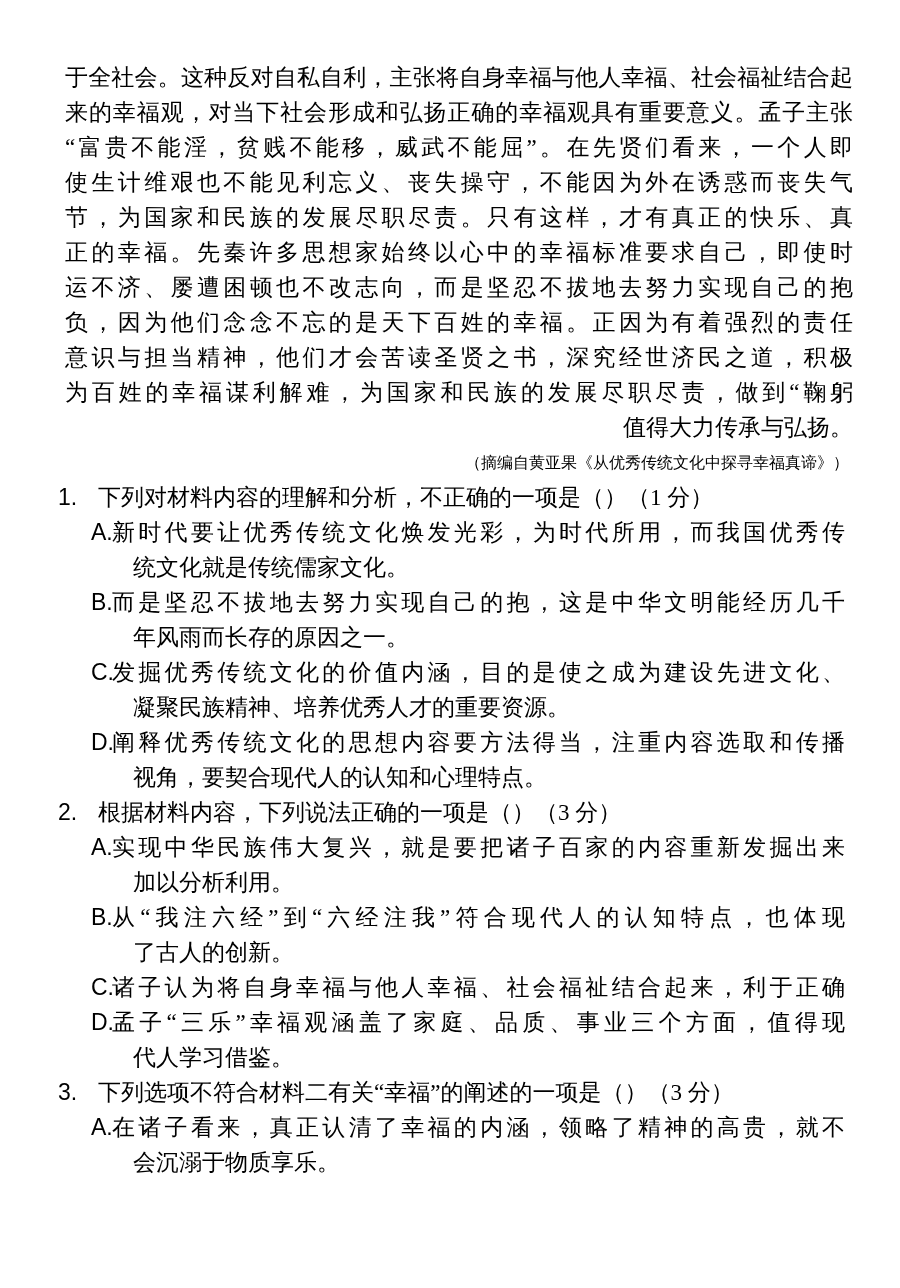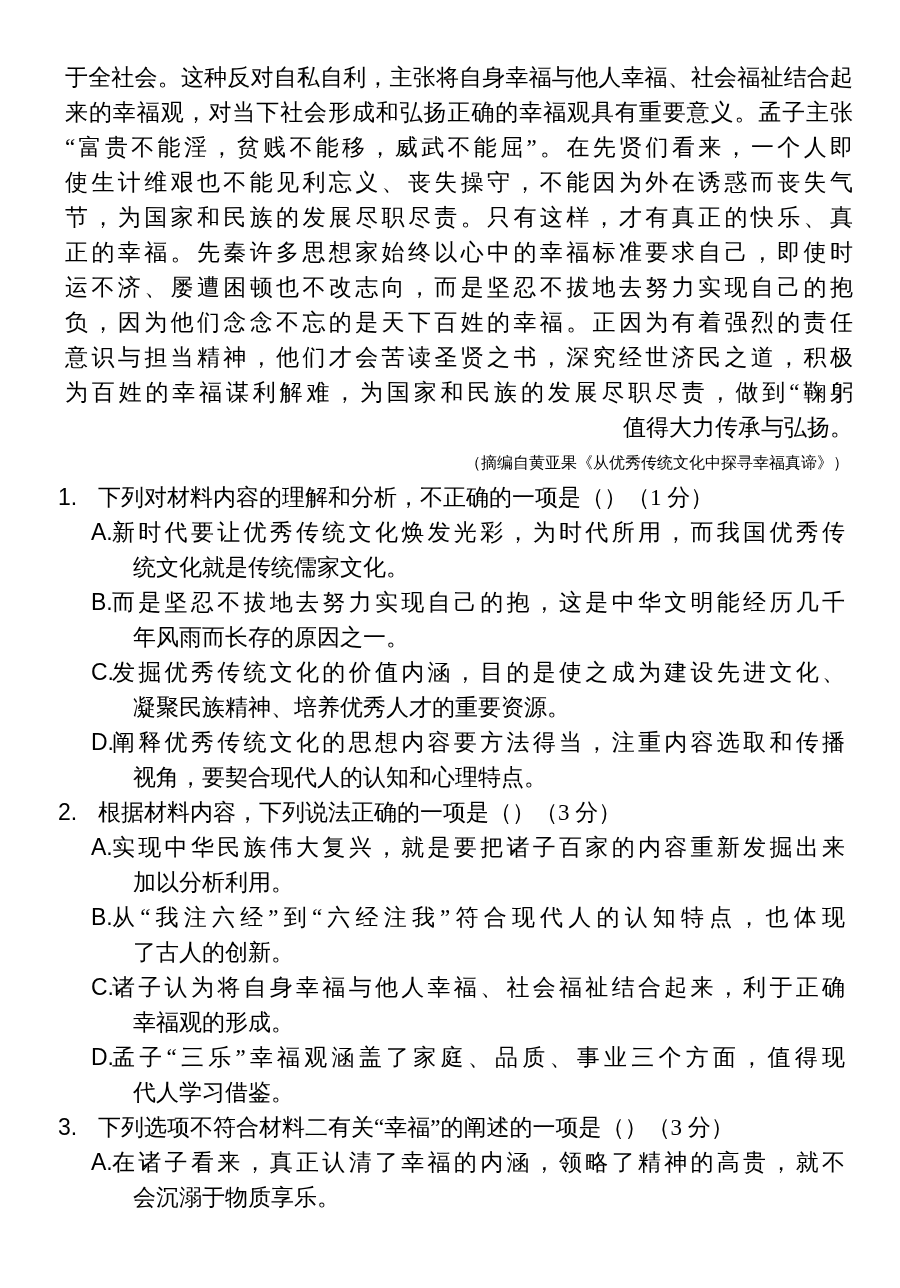--- a/index.html
+++ b/index.html
@@ -135,21 +135,20 @@
     <span class="opt-label">B.</span>
     <span class="opt-text">
               <div class="opt-line fill">从“我注六经”到“六经注我”符合现代人的认知特点，也体现</div>
               <div class="opt-line cont">了古人的创新。</div>
             </span>
   </div>
           <div class="option">
     <span class="opt-label">C.</span>
     <span class="opt-text">
               <div class="opt-line fill">诸子认为将自身幸福与他人幸福、社会福祉结合起来，利于正确</div>
-              <div class="opt-line cont">幸福观的形成。</div>
             </span>
   </div>
           <div class="option">
     <span class="opt-label">D.</span>
     <span class="opt-text">
               <div class="opt-line fill">孟子“三乐”幸福观涵盖了家庭、品质、事业三个方面，值得现</div>
               <div class="opt-line cont">代人学习借鉴。</div>
             </span>
   </div>
         </div>

